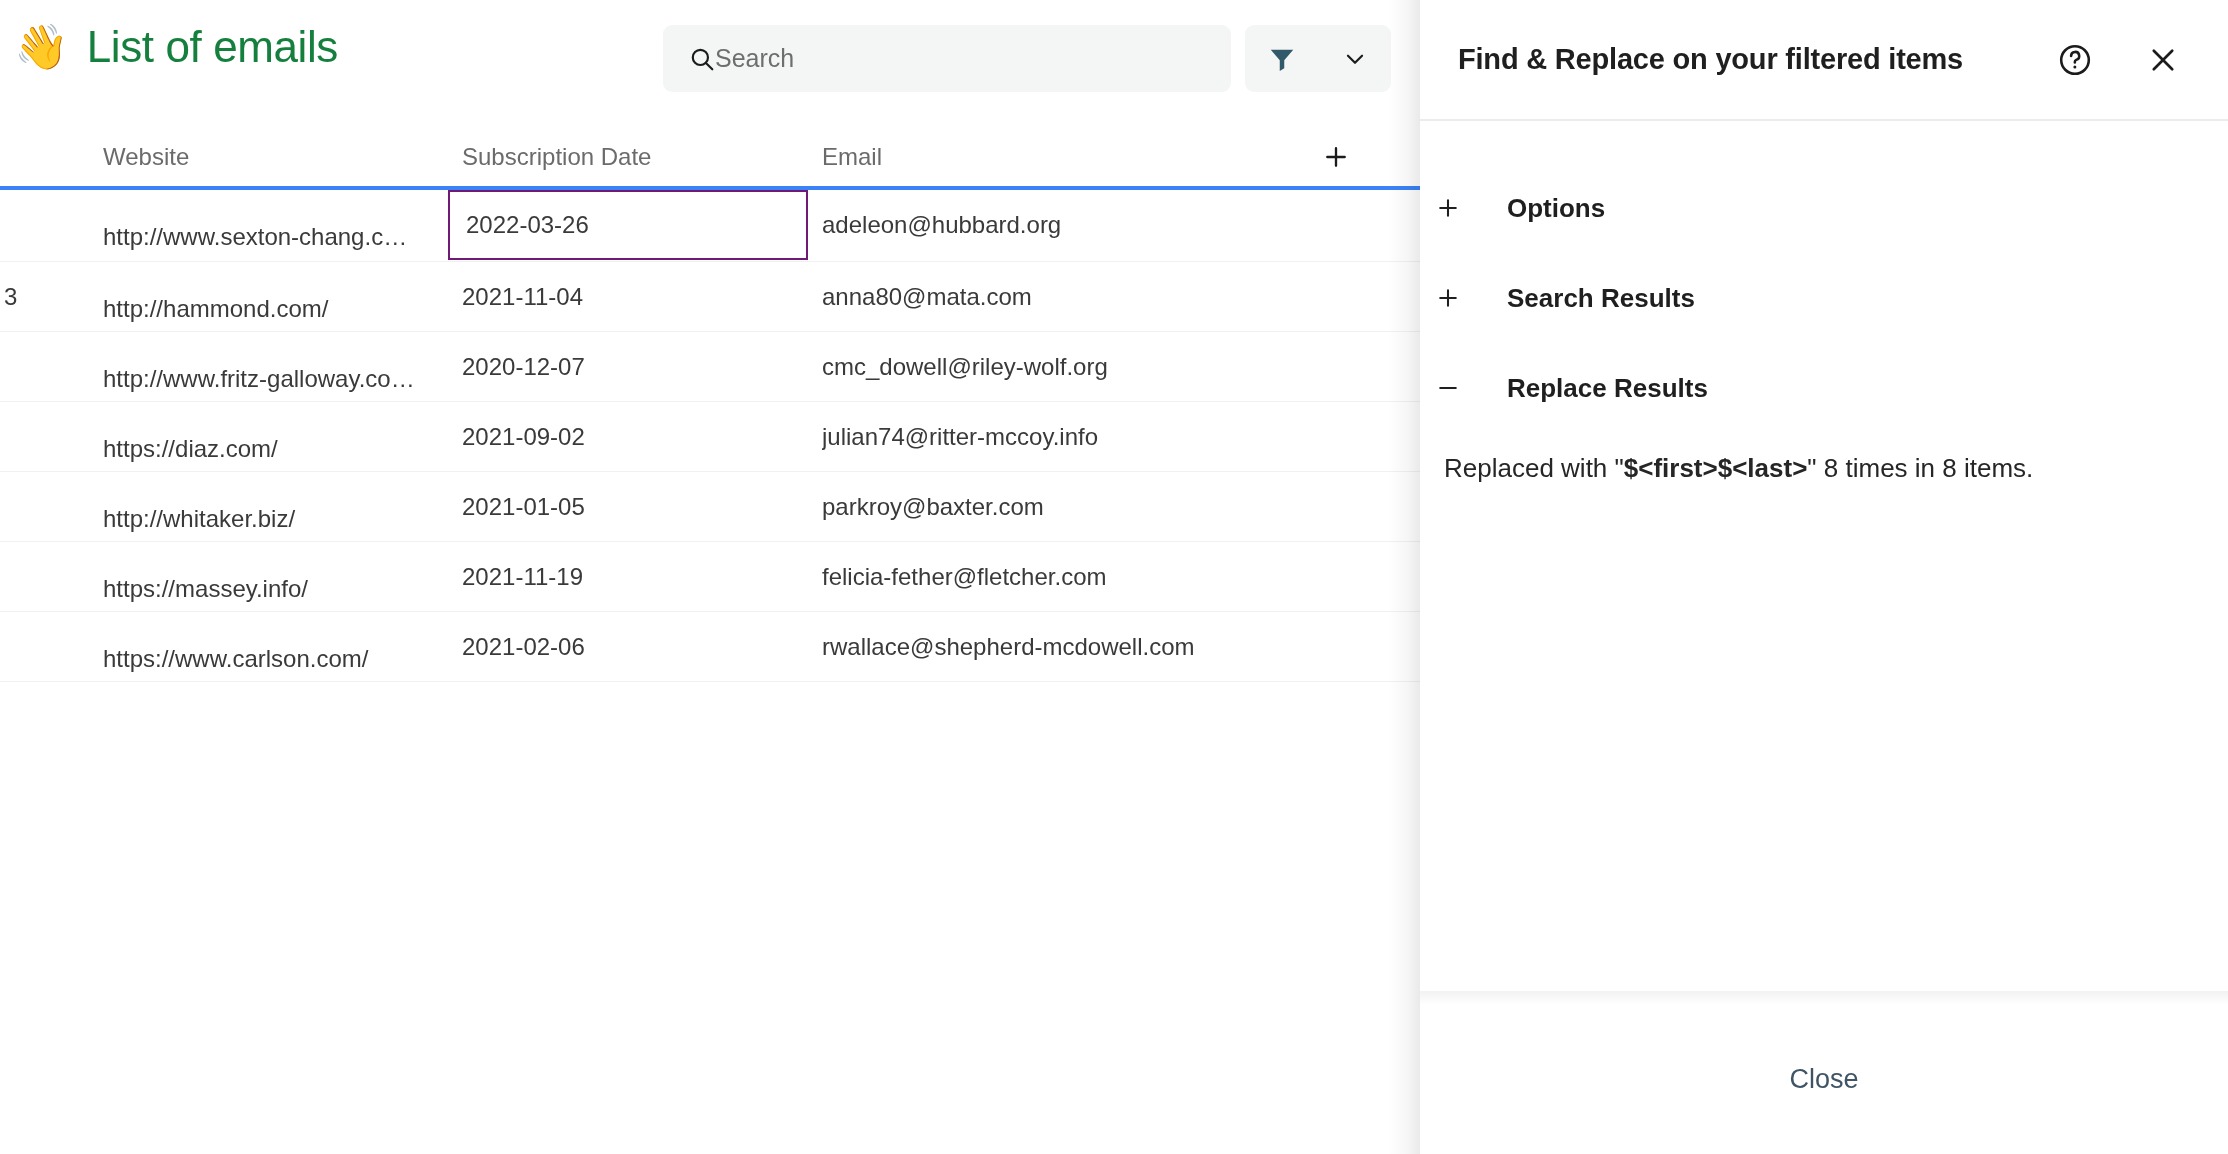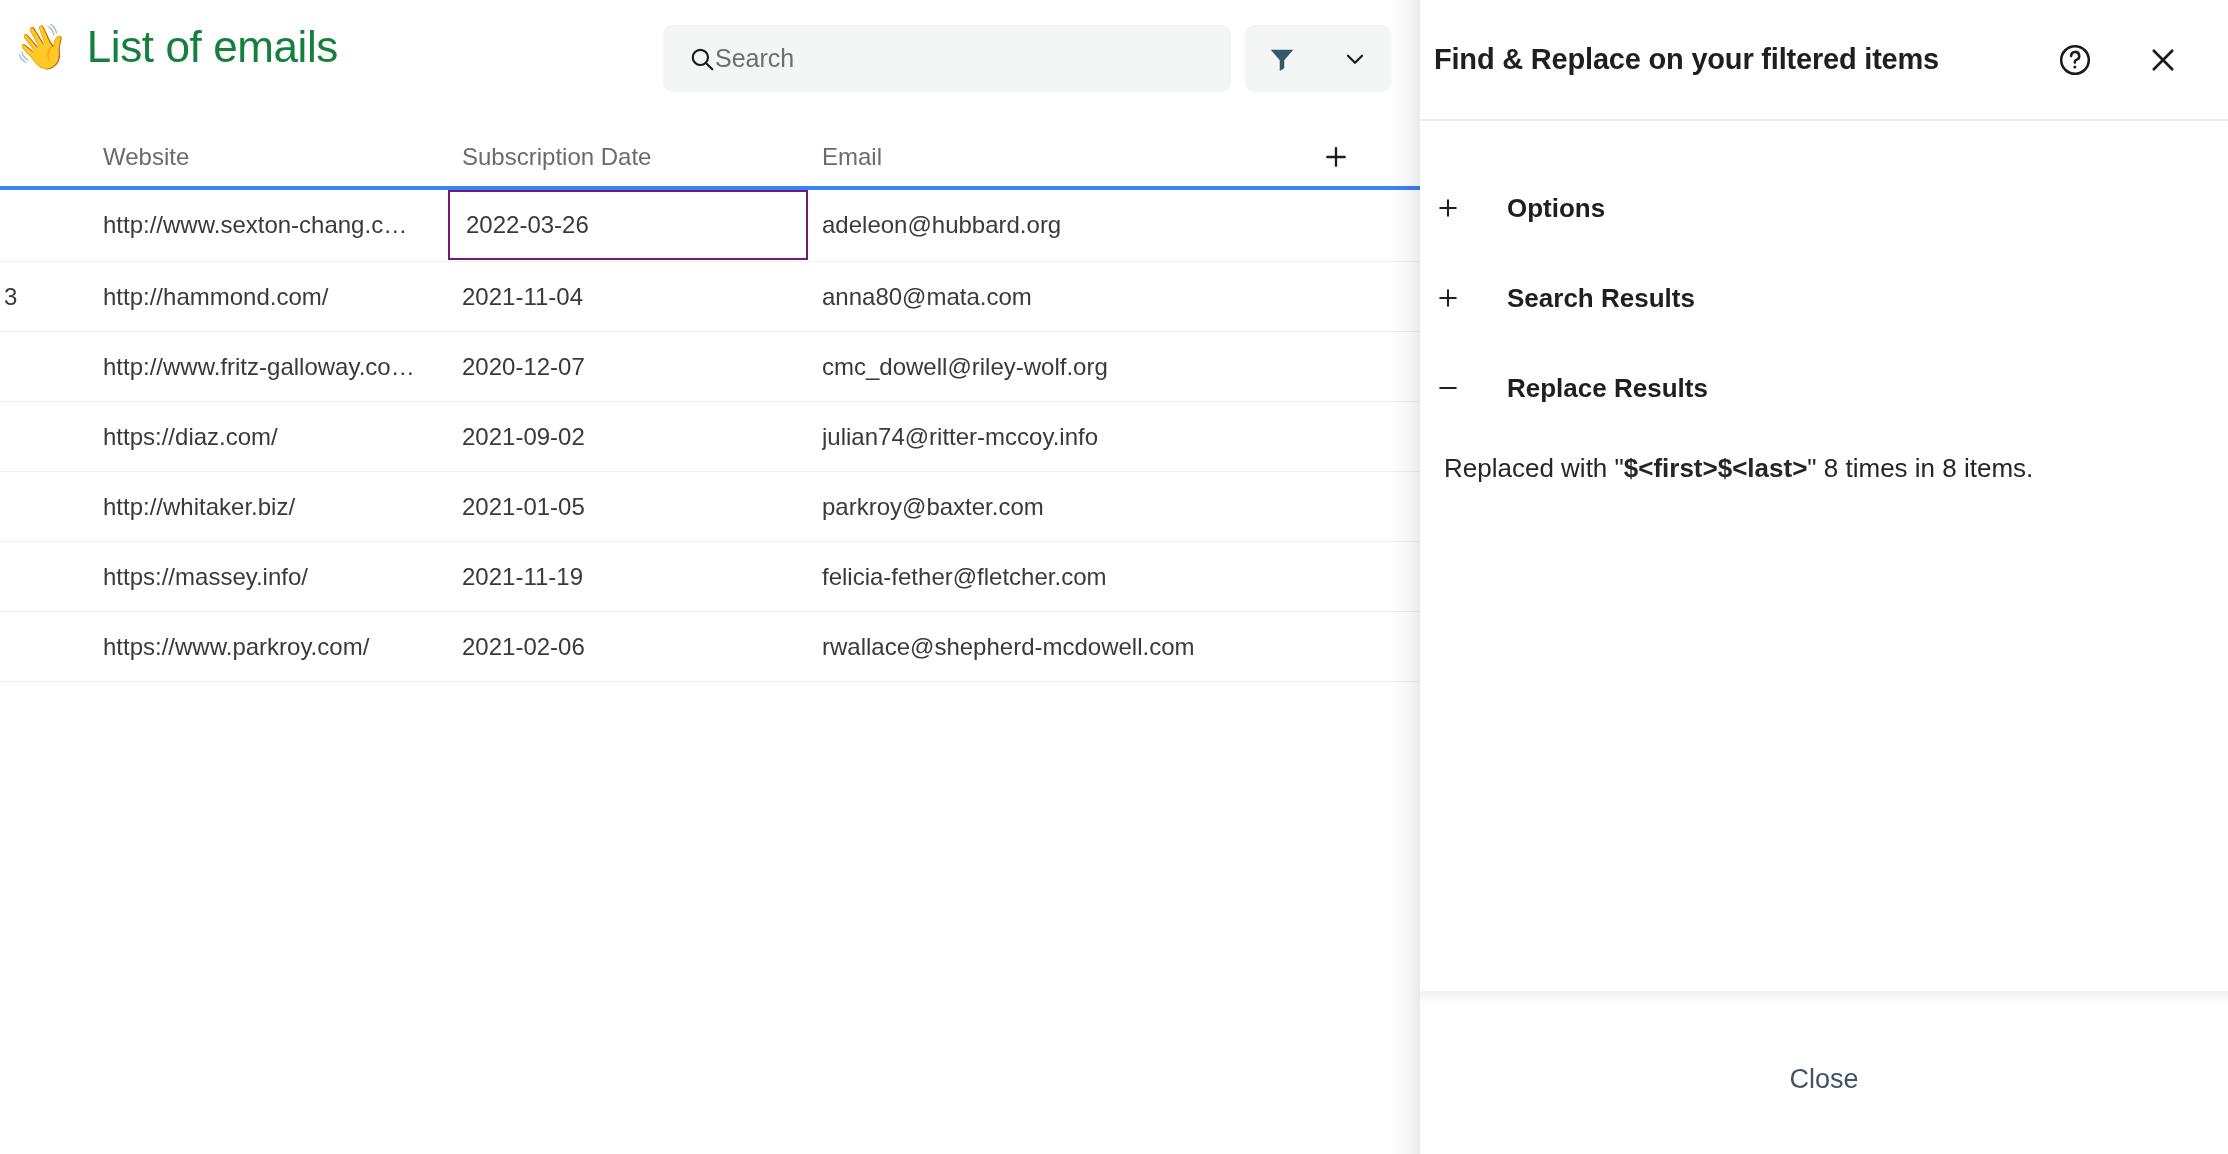--- a/index.html
+++ b/index.html
@@ -138,21 +138,21 @@
     color: #3a3a3a;
     white-space: nowrap;
     overflow: hidden;
   }
   .c-index {
     left: 0; width: 58px;
     justify-content: flex-start;
     padding-left: 4px;
     color: #3a3a3a;
   }
-  .c-website { left: 103px; width: 345px; }
+  .c-website { left: 103px; width: 345px; margin-top: 12px; }
   .c-date    { left: 462px; width: 350px; }
   .c-email   { left: 822px; width: 560px; }
 
   .trow.selected-row .c-date {
     left: 448px;
     width: 360px;
     height: 70px;
     padding-left: 16px;
     background: #ffffff;
     border: 2px solid #701a75;
@@ -178,20 +178,21 @@
     background: linear-gradient(to right, rgba(0,0,0,0.0) 0%, rgba(0,0,0,0.035) 60%, rgba(0,0,0,0.085) 100%);
     pointer-events: none;
   }
 
   .drawer-header {
     position: relative;
     height: 119px;
     display: flex;
     align-items: center;
     padding: 0 38px 0 14px;
+    margin-left: 24px;
   }
   .drawer-title {
     font-size: 29px;
     font-weight: 700;
     color: #1f1f1f;
     letter-spacing: -0.2px;
     flex: 1;
     white-space: nowrap;
   }
   .hdr-icon-btn {
@@ -348,21 +349,21 @@
             <div class="cell c-email">parkroy@baxter.com</div>
           </div>
           <div class="trow">
             <div class="cell c-index"></div>
             <div class="cell c-website">https://massey.info/</div>
             <div class="cell c-date">2021-11-19</div>
             <div class="cell c-email">felicia-fether@fletcher.com</div>
           </div>
           <div class="trow">
             <div class="cell c-index"></div>
-            <div class="cell c-website">https://www.parkroy.com/</div>
+            <div class="cell c-website">https://www.carlson.com/</div>
             <div class="cell c-date">2021-02-06</div>
             <div class="cell c-email">rwallace@shepherd-mcdowell.com</div>
           </div>
         </div>
     </div>
   </div>
 
   <div class="drawer">
     <div class="drawer-shadow"></div>
 

